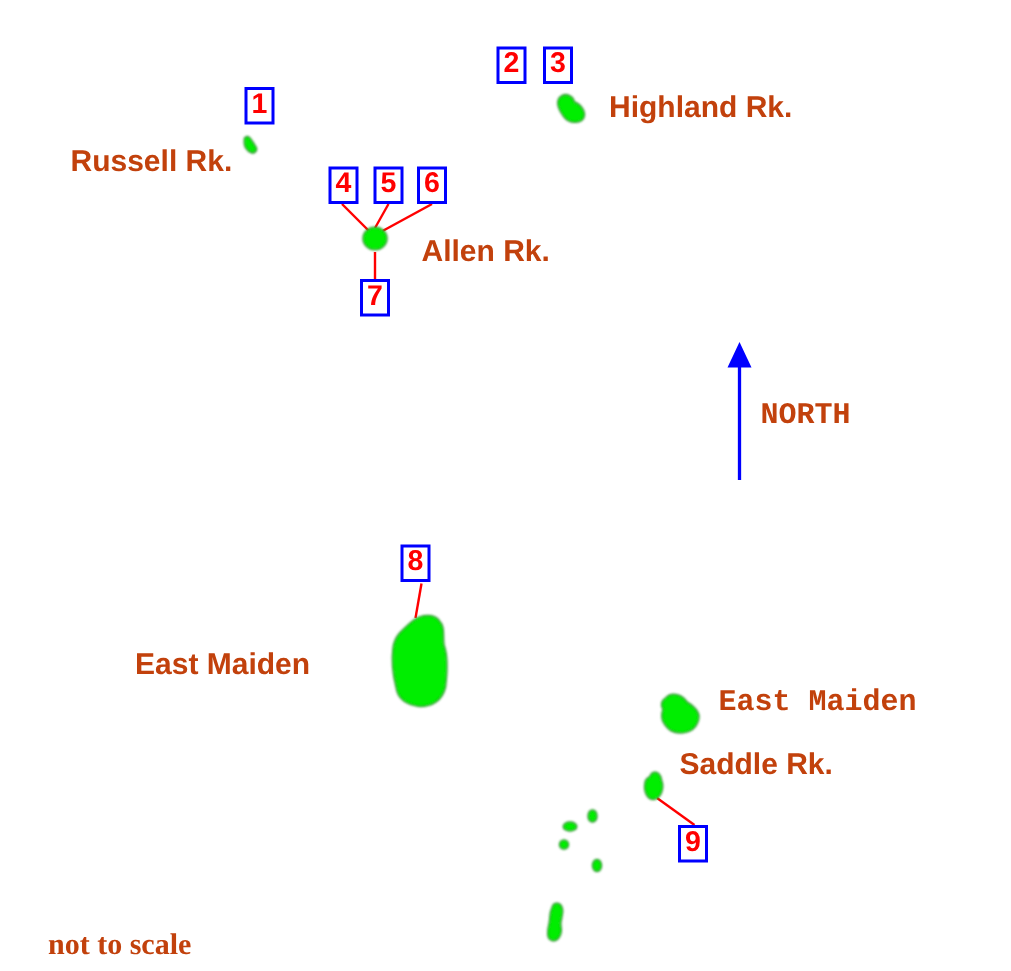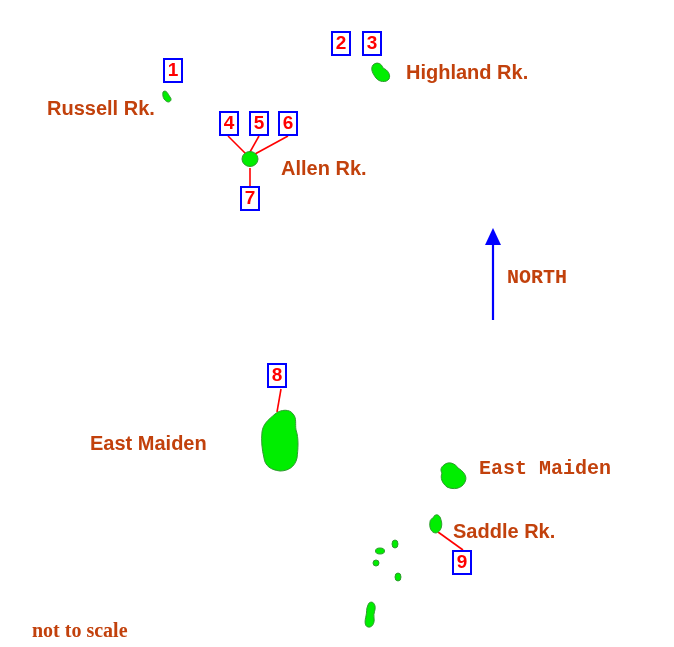--- a/index.html
+++ b/index.html
@@ -45,21 +45,21 @@
     <line x1="493" y1="244" x2="493" y2="320" stroke="#0000ff" stroke-width="2.2"></line>
     <polygon points="493,228 485,245 501,245" fill="#0000ff"></polygon>
   </g>
 </svg>
 
 <div class="place-label" style="left:47px;top:98px;">Russell Rk.</div>
 <div class="place-label" style="left:406px;top:62px;">Highland Rk.</div>
 <div class="place-label" style="left:281px;top:158px;">Allen Rk.</div>
 <div class="place-label" style="left:90px;top:433px;">East Maiden</div>
 <div class="place-label" style="left:479px;top:459px;font-family:Liberation Mono, monospace;">East Maiden</div>
-<div class="place-label" style="left:453px;top:521px;">Saddle Rk.</div>
+<div class="place-label" style="left:453px;top:500px;">Saddle Rk.</div>
 <div class="place-label" style="left:507px;top:268px;font-family:Liberation Mono, monospace;">NORTH</div>
 <div class="place-label" style="left:32px;top:620px;font-family:Liberation Serif, serif;">not to scale</div>
 
 <div class="marker" style="left:163px;top:58px;">1</div>
 <div class="marker" style="left:331px;top:31px;">2</div>
 <div class="marker" style="left:362px;top:31px;">3</div>
 <div class="marker" style="left:219px;top:111px;">4</div>
 <div class="marker" style="left:249px;top:111px;">5</div>
 <div class="marker" style="left:278px;top:111px;">6</div>
 <div class="marker" style="left:240px;top:186px;">7</div>

